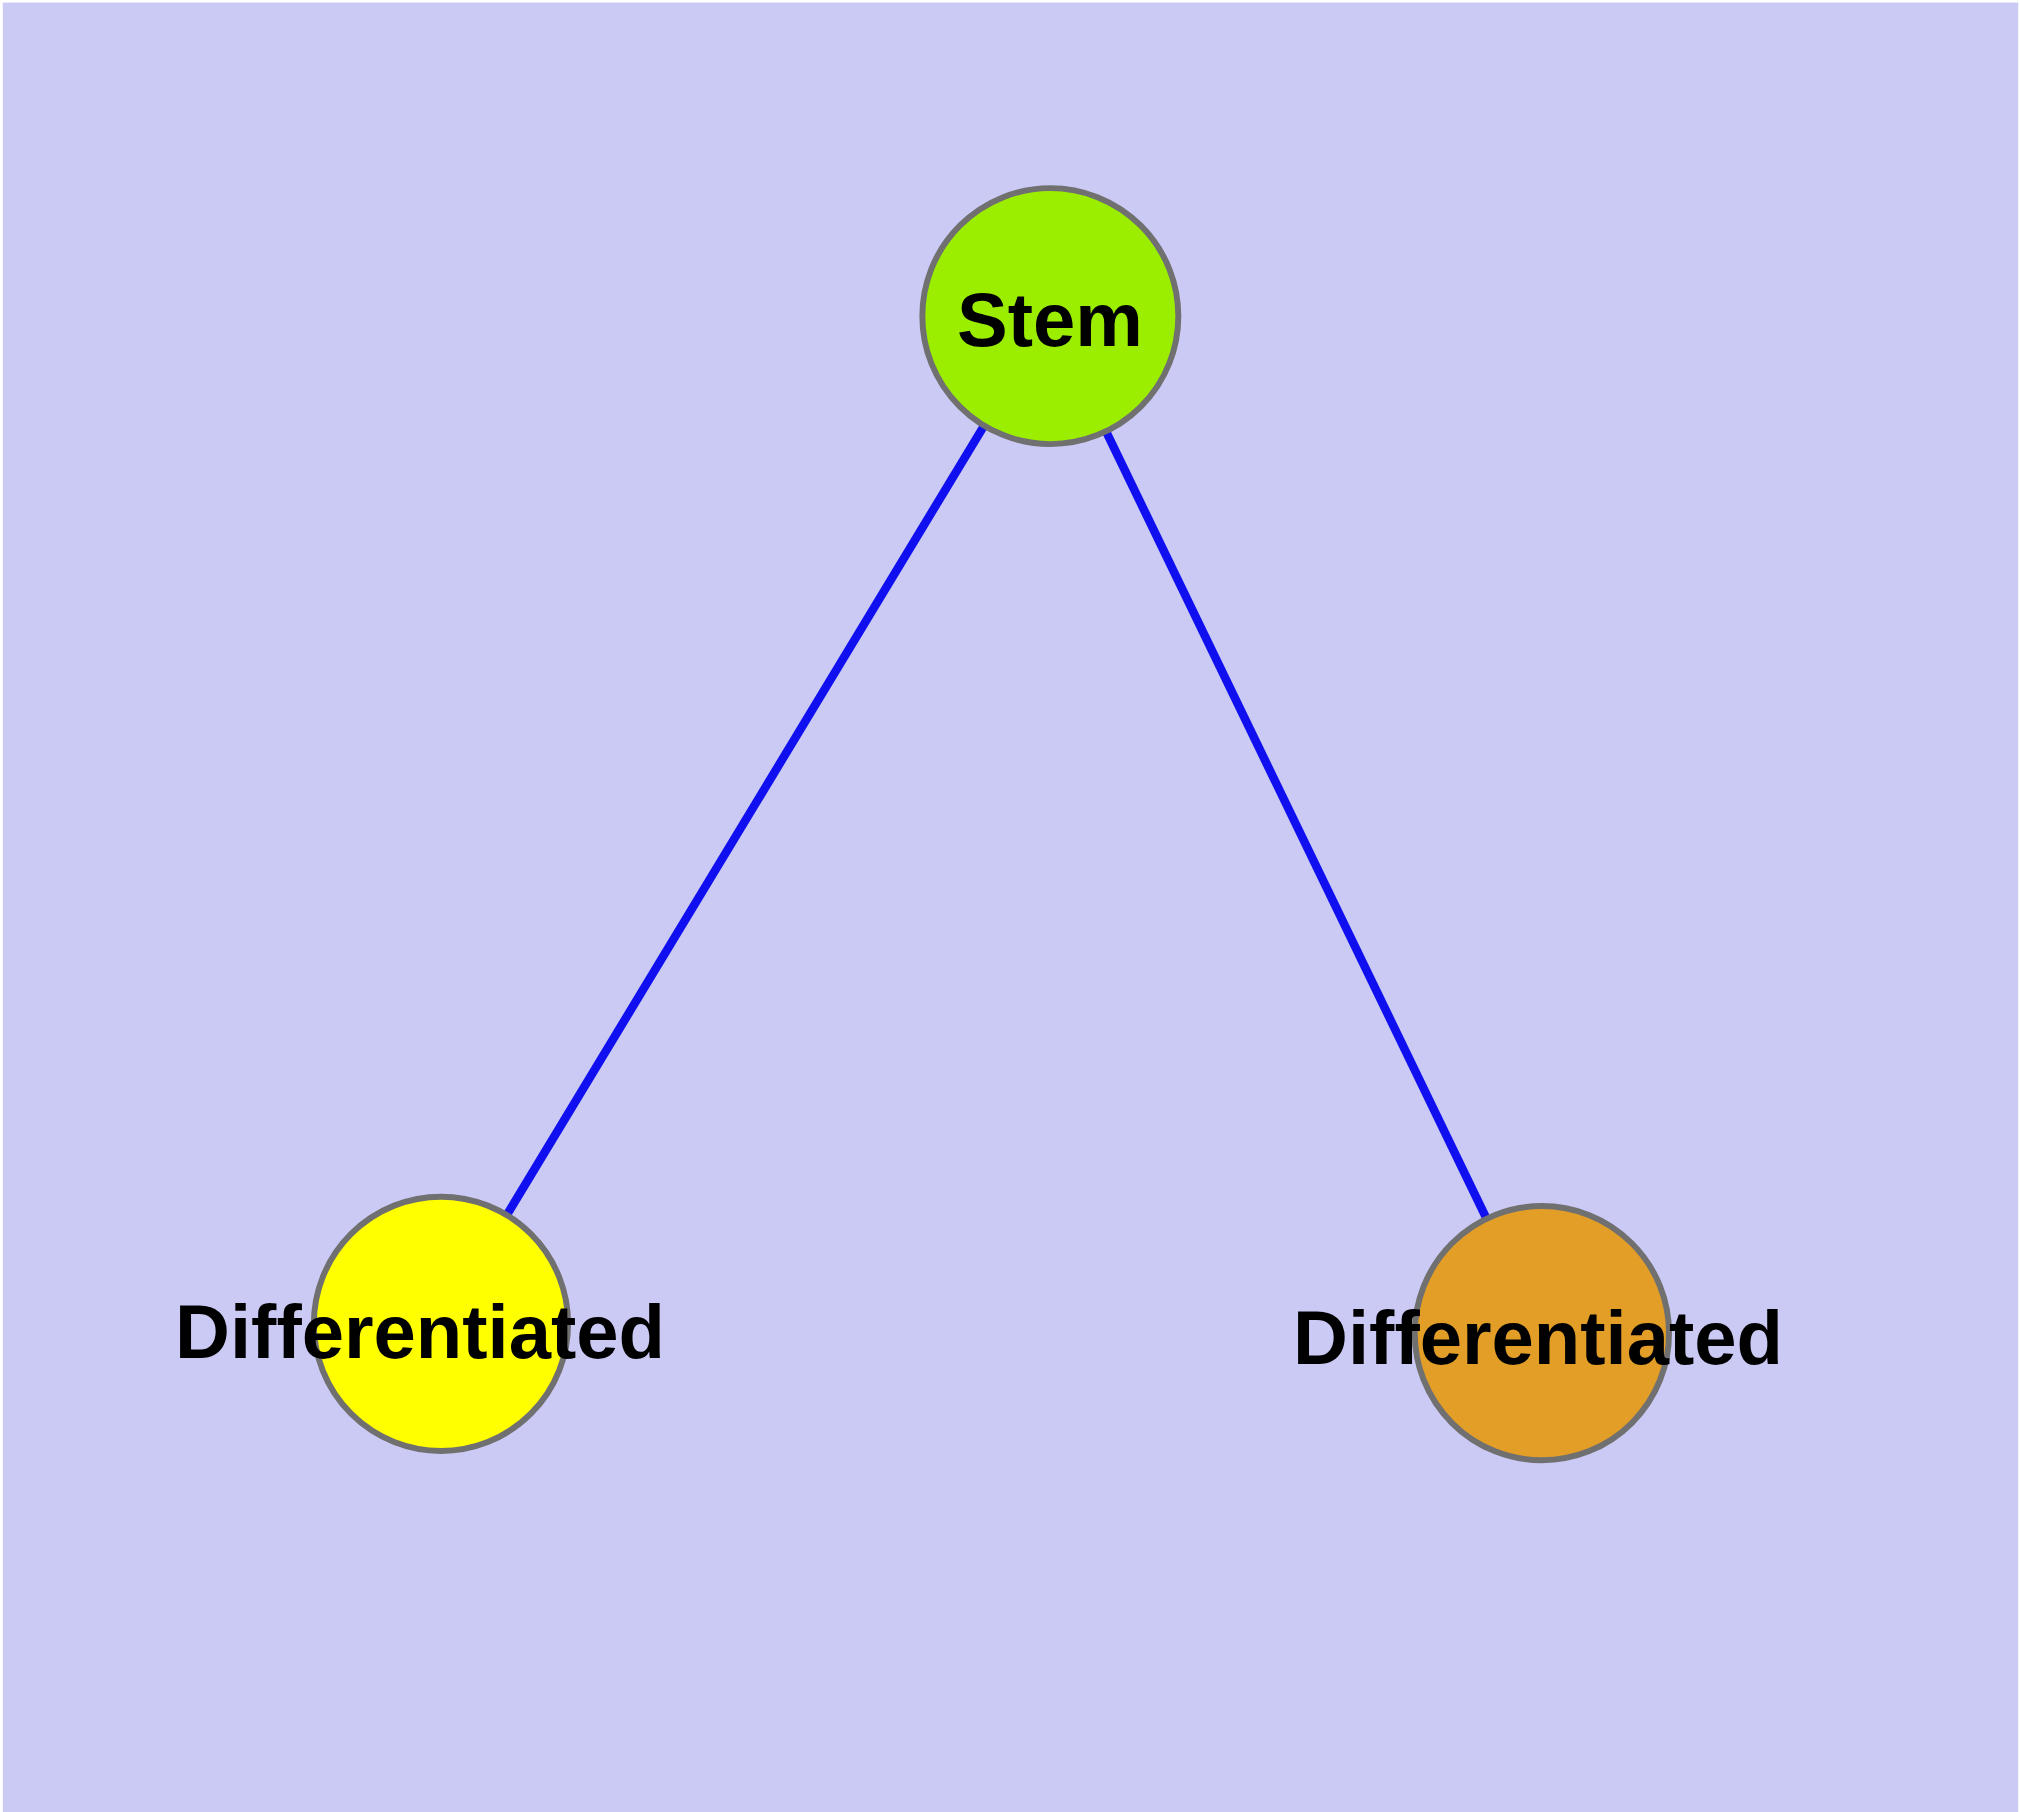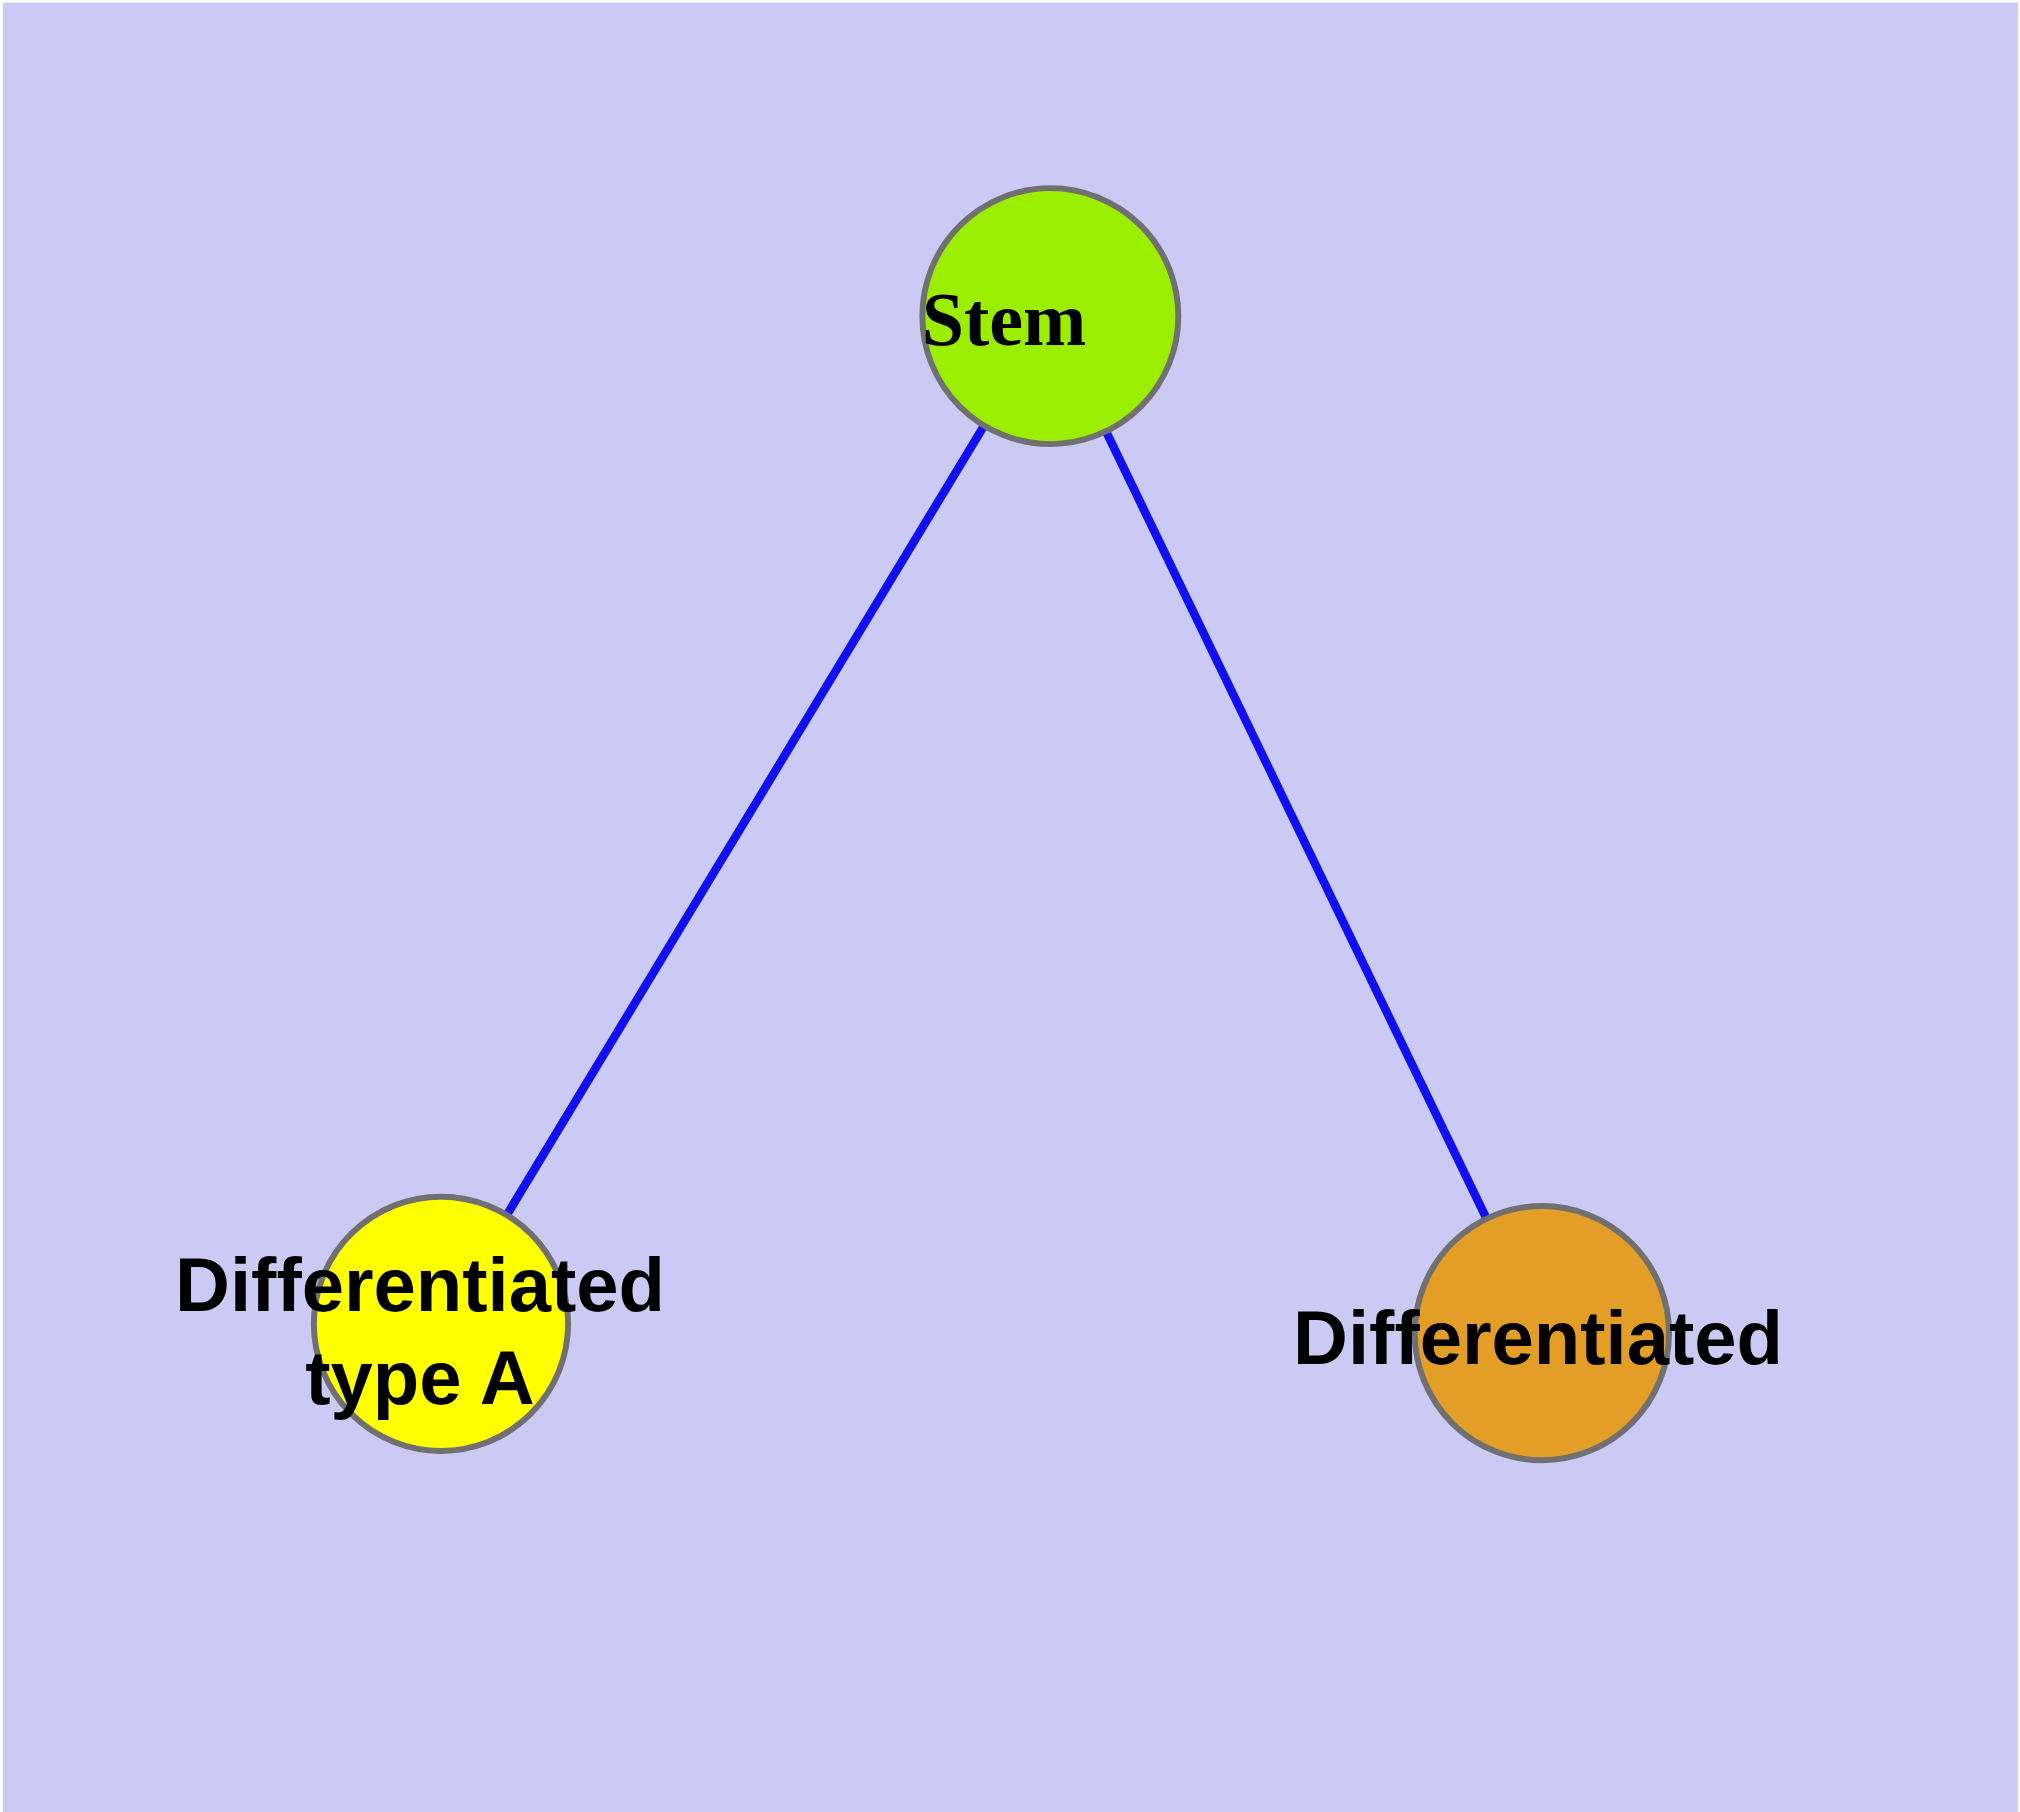--- a/index.html
+++ b/index.html
@@ -27,21 +27,21 @@
     position: absolute;
     transform: translate(-50%, -50%);
     font-family: "Liberation Sans", sans-serif;
     font-weight: 700;
     font-size: 76px;
     line-height: 93px;
     color: #000000;
     text-align: center;
     white-space: nowrap;
   }
-  .label-stem   { left: 1004px; top: 319px; font-family: Liberation Serif, serif;  }
+  .label-stem   { left: 1050px; top: 319px;  }
   .label-type-a { left: 420px;  top: 1331px; }
   .label-type-b { left: 1538px; top: 1337px; }
 </style>
 </head>
 <body>
 
 <div class="canvas">
 
   <svg class="diagram-svg" viewBox="0 0 2384 2138">
 
@@ -57,21 +57,20 @@
 
     <circle cx="1819" cy="1573" r="150" stroke-width="7" fill="#E29E27" stroke="#707070"></circle>
   </svg>
 
   <div class="label label-stem">
     <div>Stem</div>
   </div>
 
   <div class="label label-type-a">
     <div>Differentiated</div>
-    <div>type A</div>
   </div>
 
   <div class="label label-type-b">
     <div>Differentiated</div>
   </div>
 
 </div>
 
 
 </body></html>

